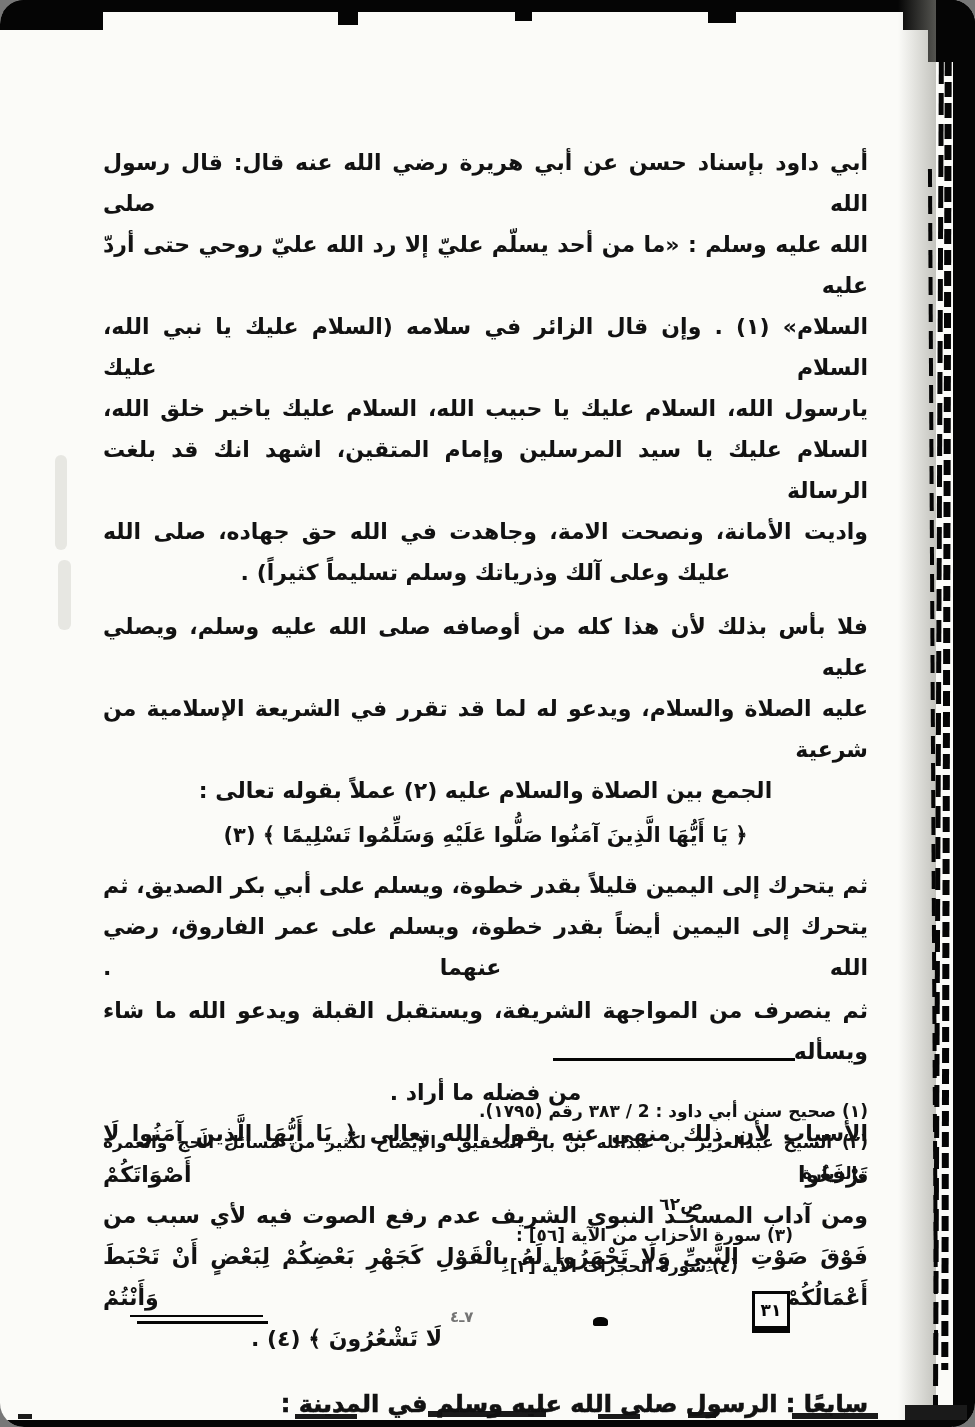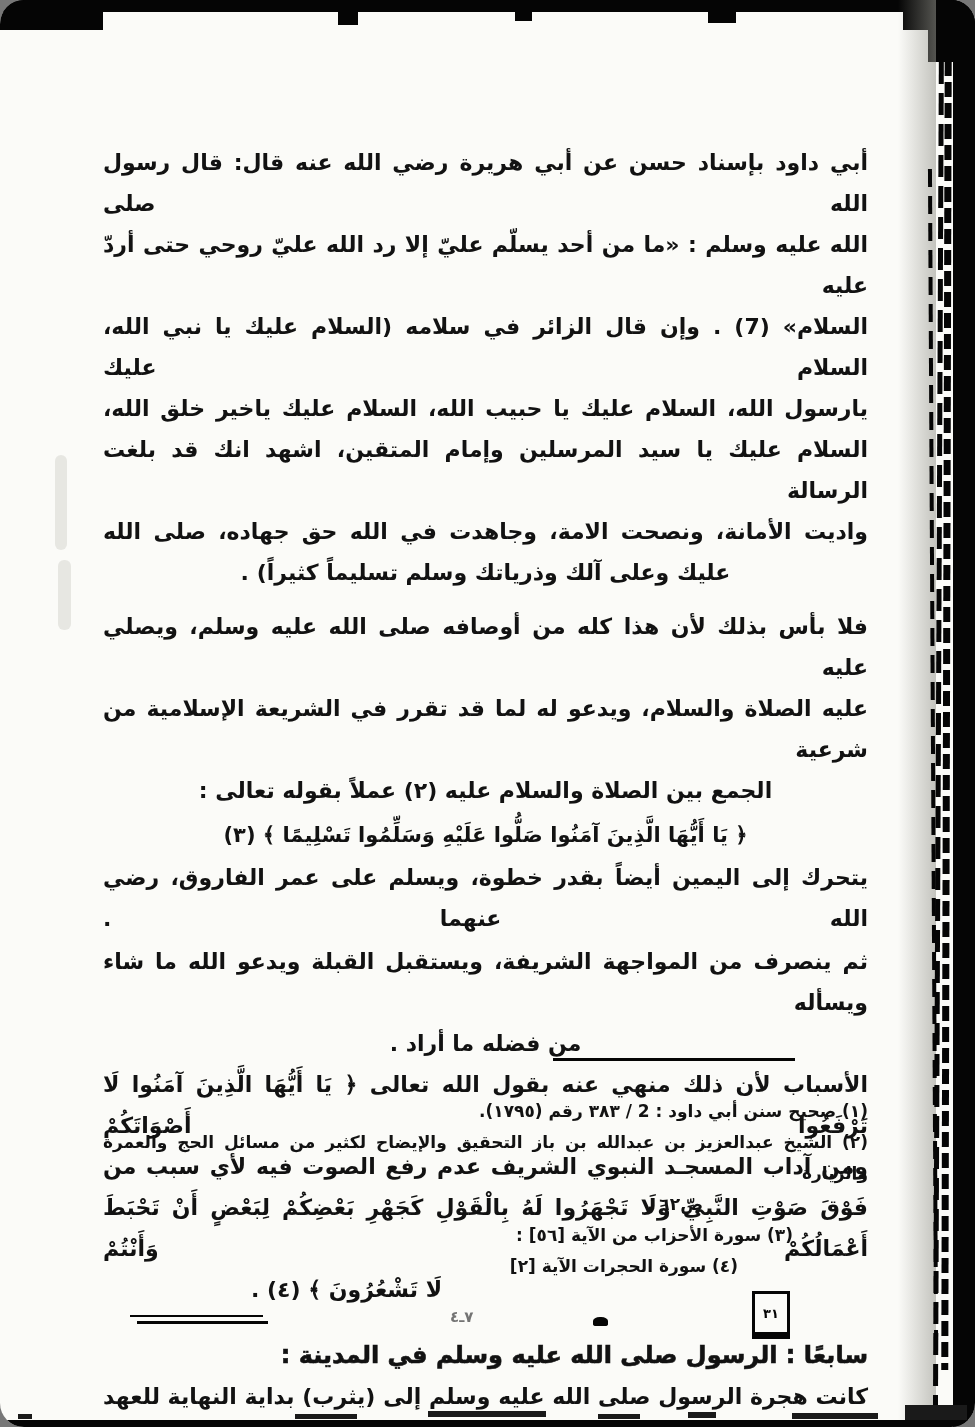--- a/index.html
+++ b/index.html
@@ -65,24 +65,24 @@
   .fn4{padding-right:130px;}
   
   .dline{position:absolute;background:#050505;}
   .dline1{left:130px;top:1315px;width:133px;height:2px;}
   .dline2{left:137px;top:1321px;width:131px;height:3px;}
   .stray-mark{position:absolute;left:450px;top:1308px;font-size:15px;font-weight:700;
     color:#737373;direction:rtl;}
   .blob{position:absolute;left:593px;top:1317px;width:15px;height:9px;background:#050505;
     border-radius:45% 45% 20% 20%;}
   .pagenum-box{
-    position:absolute;left:752px;top:1291px;width:38px;height:48px;
+    position:absolute;left:752px;top:1291px;width:38px;height:42px;
     border:3px solid #050505;border-bottom-width:7px;box-sizing:border-box;
     display:flex;align-items:center;justify-content:center;
-    font-size:13px;font-weight:700;color:#050505;background:#fbfbf8;
+    font-size:17px;font-weight:700;color:#050505;background:#fbfbf8;
   }
 </style>
 </head>
 <body>
 
 <div class="page">
 
   <div class="bar top-bar"></div>
   <div class="bar top-bar-left"></div>
   <div class="bar top-bump1"></div>
@@ -102,32 +102,33 @@
   <div class="smudge sm4"></div>
   <div class="smudge sm5"></div>
   <div class="smudge sm6"></div>
   <div class="smudge sm7"></div>
   <div class="ghost g1"></div>
   <div class="ghost g2"></div>
 
   <div class="text-block">
     <div class="bline j">أبي داود بإسناد حسن عن أبي هريرة رضي الله عنه قال: قال رسول الله صلى</div>
     <div class="bline j">الله عليه وسلم : «ما من أحد يسلّم عليّ إلا رد الله عليّ روحي حتى أردّ عليه</div>
-    <div class="bline j">السلام» (7) . وإن قال الزائر في سلامه (السلام عليك يا نبي الله، السلام عليك</div>
+    <div class="bline j">السلام» (١) . وإن قال الزائر في سلامه (السلام عليك يا نبي الله، السلام عليك</div>
     <div class="bline j">يارسول الله، السلام عليك يا حبيب الله، السلام عليك ياخير خلق الله،</div>
     <div class="bline j">السلام عليك يا سيد المرسلين وإمام المتقين، اشهد انك قد بلغت الرسالة</div>
     <div class="bline j">واديت الأمانة، ونصحت الامة، وجاهدت في الله حق جهاده، صلى الله</div>
     <div class="bline c">عليك وعلى آلك وذرياتك وسلم تسليماً كثيراً) .</div>
 
     <div class="bline j p2start">فلا بأس بذلك لأن هذا كله من أوصافه صلى الله عليه وسلم، ويصلي عليه</div>
     <div class="bline j">عليه الصلاة والسلام، ويدعو له لما قد تقرر في الشريعة الإسلامية من شرعية</div>
     <div class="bline r">الجمع بين الصلاة والسلام عليه (٢) عملاً بقوله تعالى :</div>
 
     <div class="bline c verse">﴿ يَا أَيُّهَا الَّذِينَ آمَنُوا صَلُّوا عَلَيْهِ وَسَلِّمُوا تَسْلِيمًا ﴾ (٣)</div>
 
+    <div class="bline j p3start">ثم يتحرك إلى اليمين قليلاً بقدر خطوة، ويسلم على أبي بكر الصديق، ثم</div>
     <div class="bline j">يتحرك إلى اليمين أيضاً بقدر خطوة، ويسلم على عمر الفاروق، رضي الله عنهما .</div>
 
     <div class="bline j p4start">ثم ينصرف من المواجهة الشريفة، ويستقبل القبلة ويدعو الله ما شاء ويسأله</div>
     <div class="bline r">من فضله ما أراد .</div>
 
     <div class="bline j">الأسباب لأن ذلك منهي عنه بقول الله تعالى ﴿ يَا أَيُّهَا الَّذِينَ آمَنُوا لَا تَرْفَعُوا أَصْوَاتَكُمْ</div>
     <div class="bline j">ومن آداب المسجـد النبوي الشريف عدم رفع الصوت فيه لأي سبب من</div>
     <div class="bline j">فَوْقَ صَوْتِ النَّبِيِّ وَلَا تَجْهَرُوا لَهُ بِالْقَوْلِ كَجَهْرِ بَعْضِكُمْ لِبَعْضٍ أَنْ تَحْبَطَ أَعْمَالُكُمْ وَأَنْتُمْ</div>
     <div class="bline endleft">لَا تَشْعُرُونَ ﴾ (٤) .</div>
 

